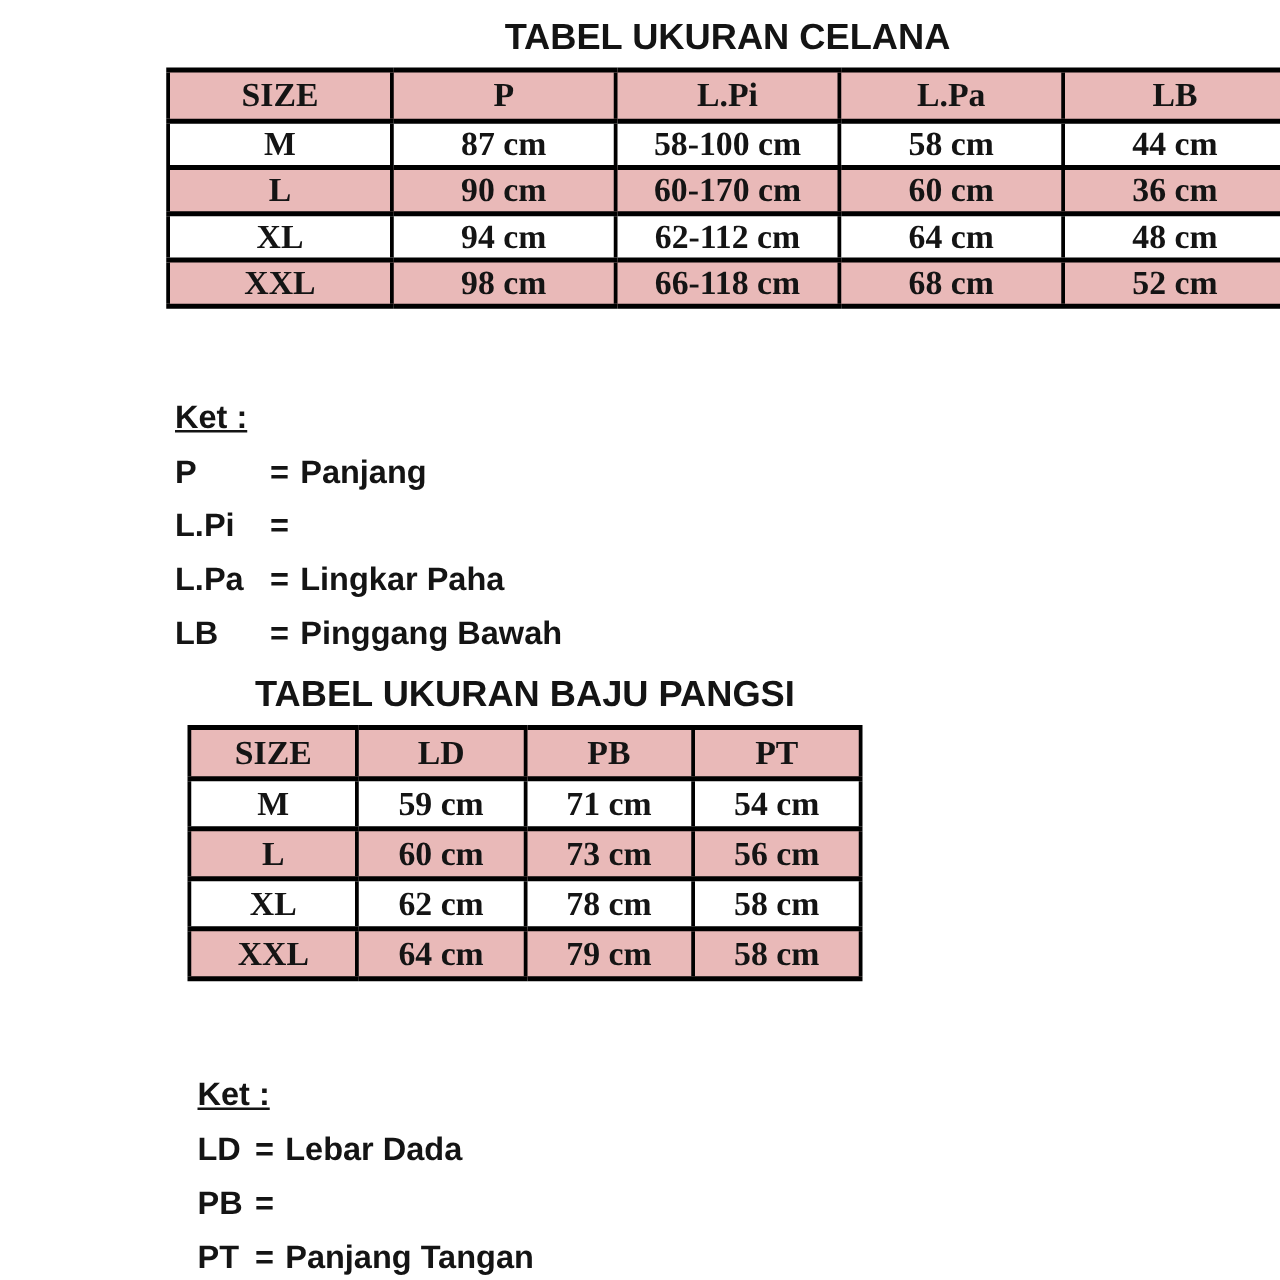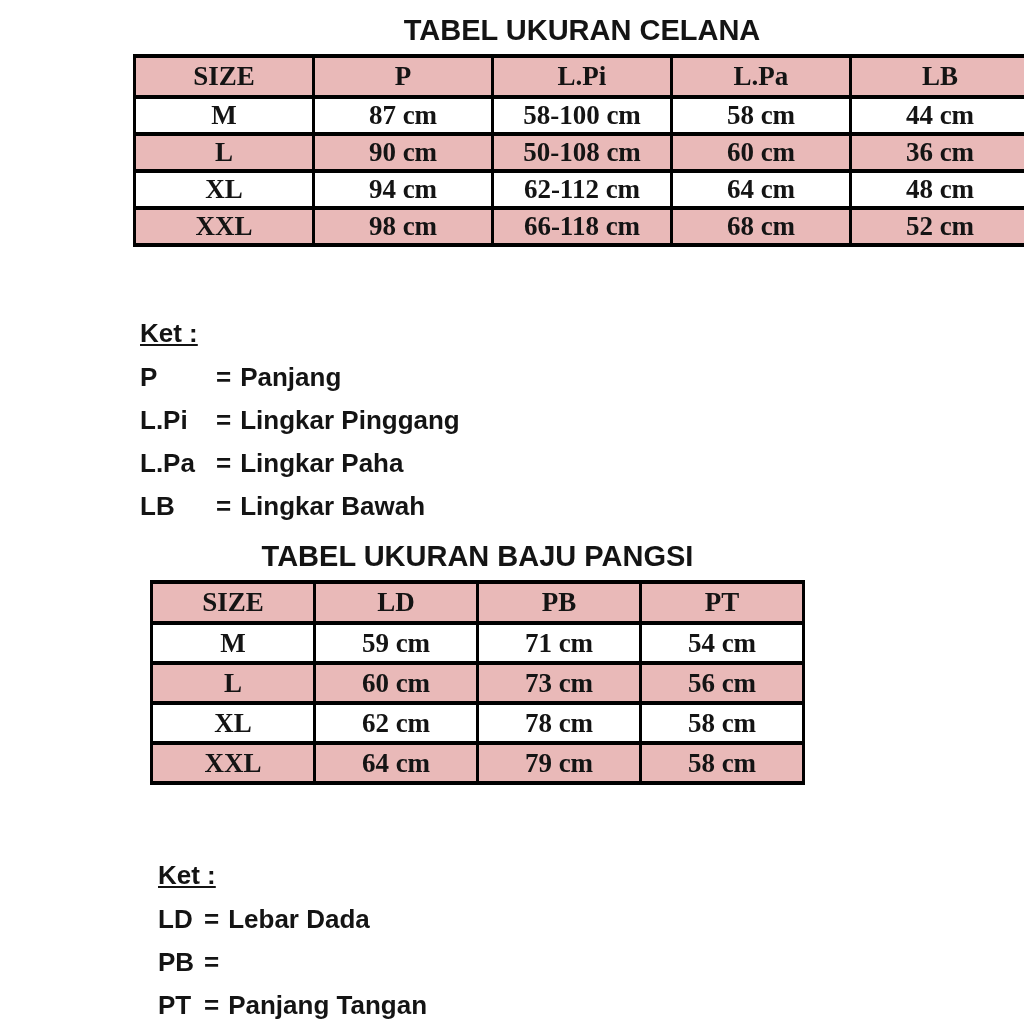--- a/index.html
+++ b/index.html
@@ -6,21 +6,21 @@
   html,body { width:1024px; height:1024px; background:#ffffff; overflow:hidden; }
   body {
     position:relative;
     font-family:"Liberation Sans", sans-serif;
     font-weight:700;
     color:#141414;
   }
 
   .table-section { position:absolute; }
   .section-pants  { left:133px; top:14px;  width:898px; }
-  .section-shirt  { left:150px; top:540px; width:655px; }
+  .section-shirt  { left:150px; top:540px; width:540px; }
 
   .tbl-title {
     text-align:center;
     font-size:29px;
     letter-spacing:0px;
     margin-bottom:7px;
     white-space:nowrap;
   }
 
   table.size-table {
@@ -77,21 +77,21 @@
       <tr>
         <td>M</td>
         <td>87 cm</td>
         <td>58-100 cm</td>
         <td>58 cm</td>
         <td>44 cm</td>
       </tr>
       <tr>
         <td>L</td>
         <td>90 cm</td>
-        <td>50-108 cm</td>
+        <td>60-170 cm</td>
         <td>60 cm</td>
         <td>36 cm</td>
       </tr>
       <tr>
         <td>XL</td>
         <td>94 cm</td>
         <td>62-112 cm</td>
         <td>64 cm</td>
         <td>48 cm</td>
       </tr>
@@ -109,31 +109,30 @@
 <div class="legend legend-pants">
   <div class="legend-heading">Ket :</div>
   <div class="legend-row">
     <span class="legend-abbr">P</span>
     <span class="legend-eq">=</span>
     <span class="legend-meaning">Panjang</span>
   </div>
   <div class="legend-row">
     <span class="legend-abbr">L.Pi</span>
     <span class="legend-eq">=</span>
-    <span class="legend-meaning">Lingkar Pinggang</span>
   </div>
   <div class="legend-row">
     <span class="legend-abbr">L.Pa</span>
     <span class="legend-eq">=</span>
     <span class="legend-meaning">Lingkar Paha</span>
   </div>
   <div class="legend-row">
     <span class="legend-abbr">LB</span>
     <span class="legend-eq">=</span>
-    <span class="legend-meaning">Lingkar Bawah</span>
+    <span class="legend-meaning">Pinggang Bawah</span>
   </div>
 </div>
 
 <div class="table-section section-shirt">
   <div class="tbl-title">TABEL UKURAN BAJU PANGSI</div>
   <table class="size-table">
     <thead>
       <tr>
         <th>SIZE</th>
         <th>LD</th>

